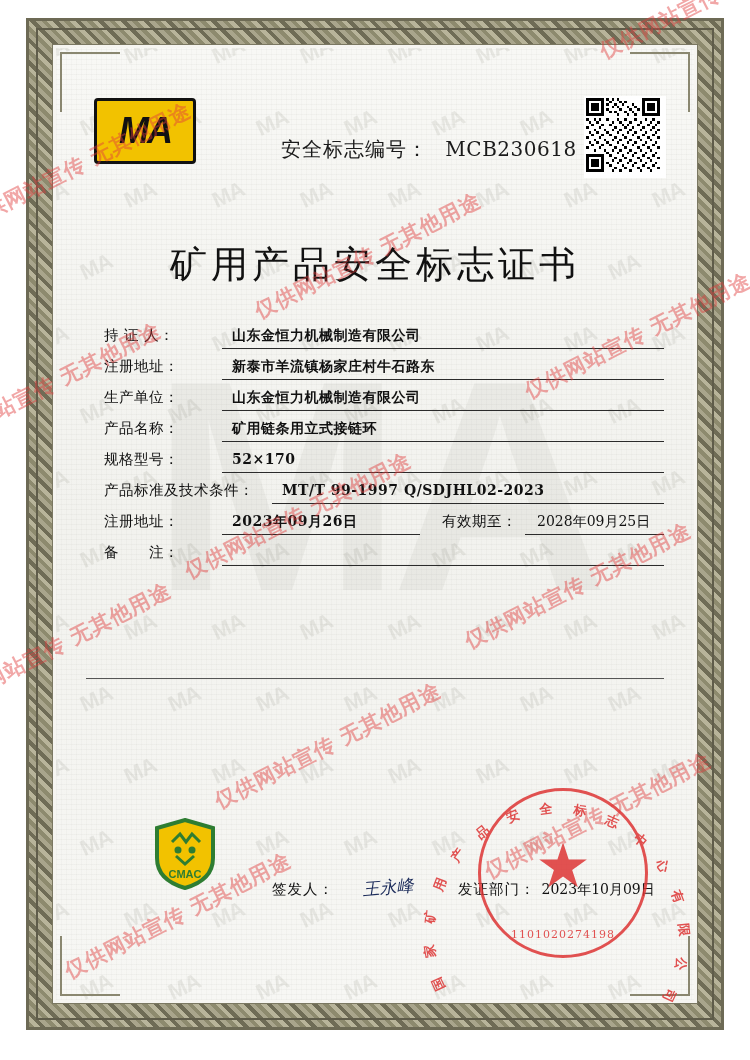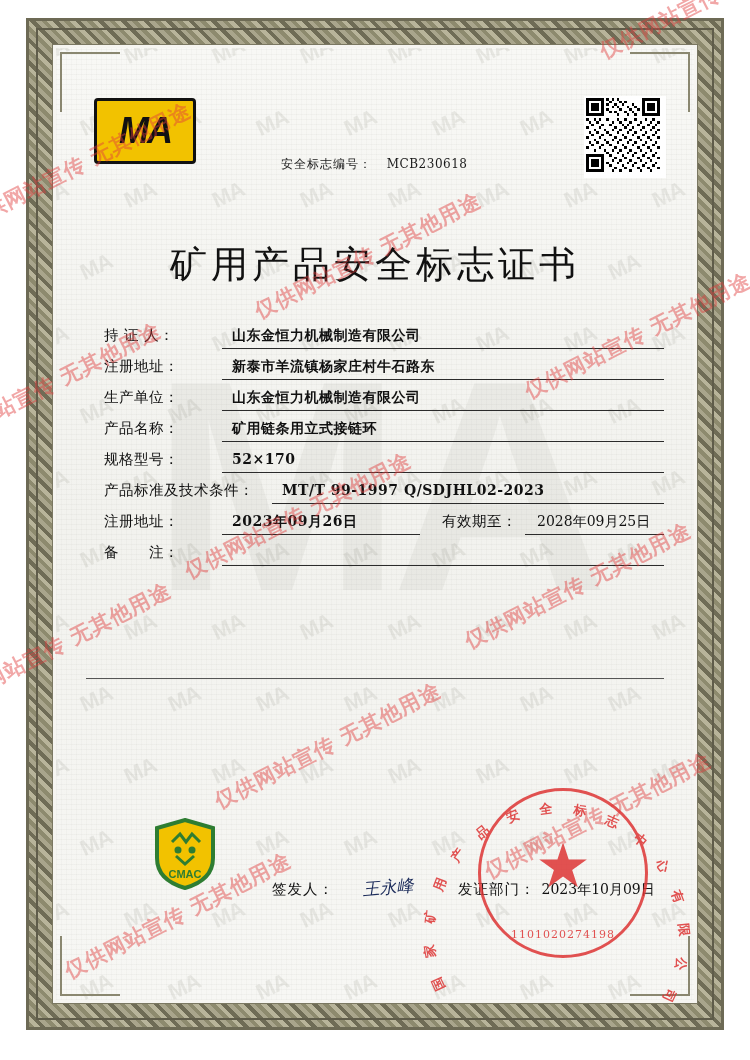--- a/index.html
+++ b/index.html
@@ -147,25 +147,24 @@
     font-size: 36px;
     color: #111;
     letter-spacing: -2px;
     font-style: italic;
   }
 
   .cert-no-row {
     position: absolute;
     left: 255px;
     top: 118px;
-    font-size: 12px;
+    font-size: 20px;
     color: #1a1a1a;
     z-index: 20;
     letter-spacing: 1px;
-    margin-top: 20px;
   }
   .cert-no-row .label { font-weight: 500; }
   .cert-no-row .value {
     margin-left: 10px;
     font-family: "DejaVu Serif", serif;
     letter-spacing: 0.5px;
   }
 
   .qr {
     position: absolute;

